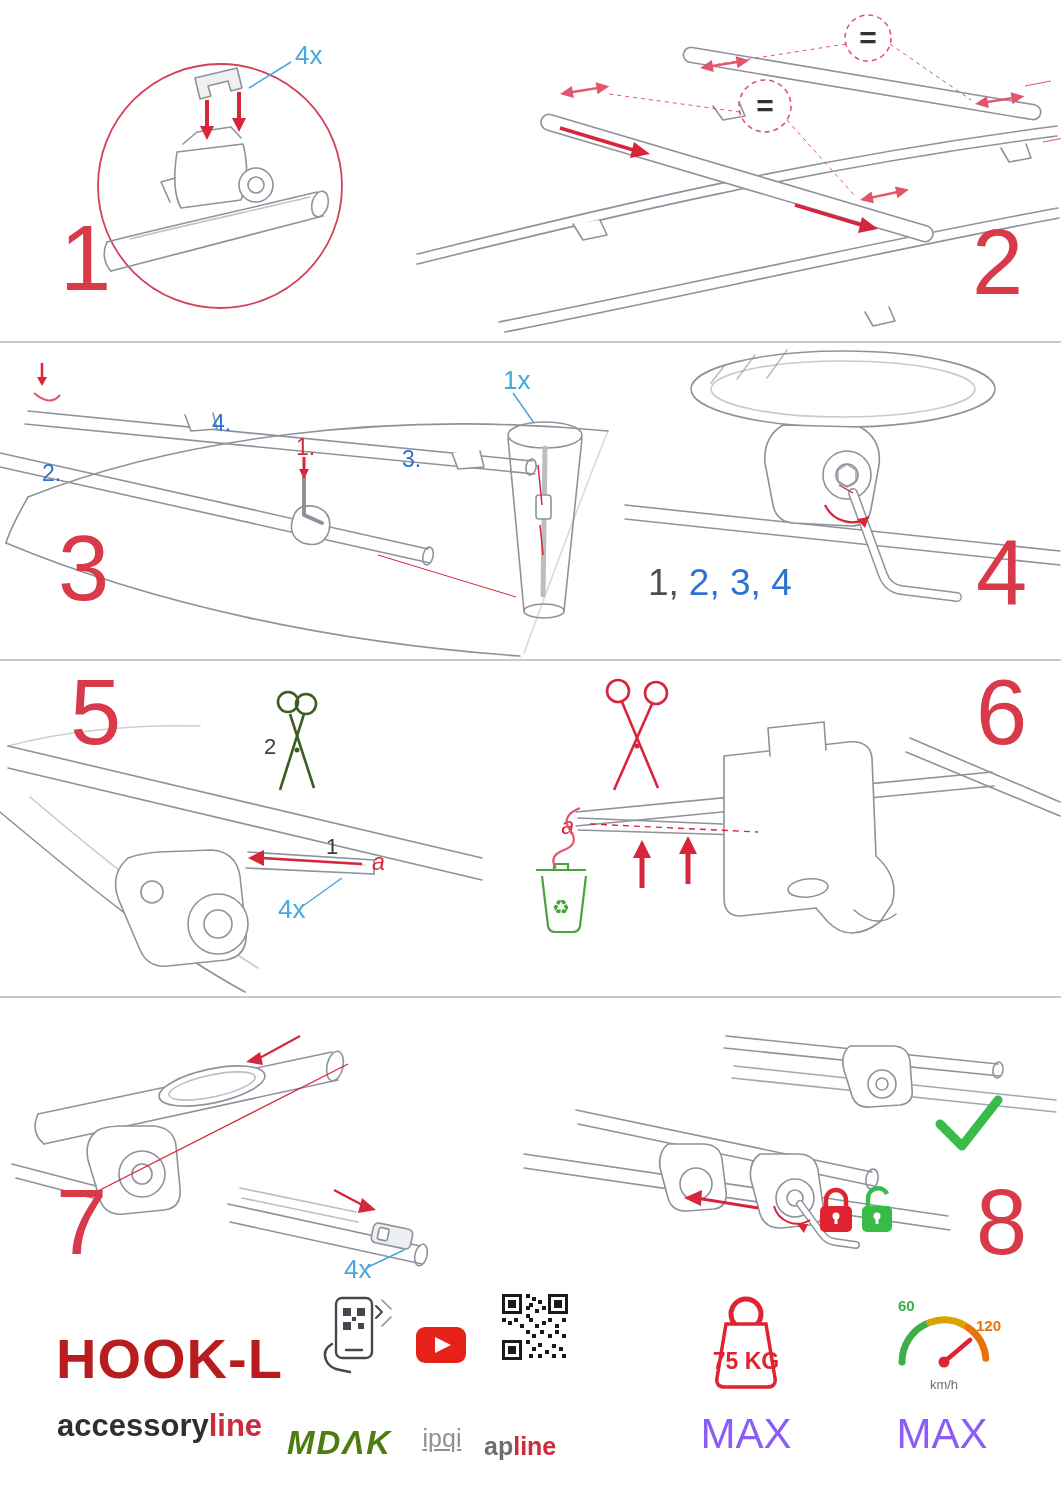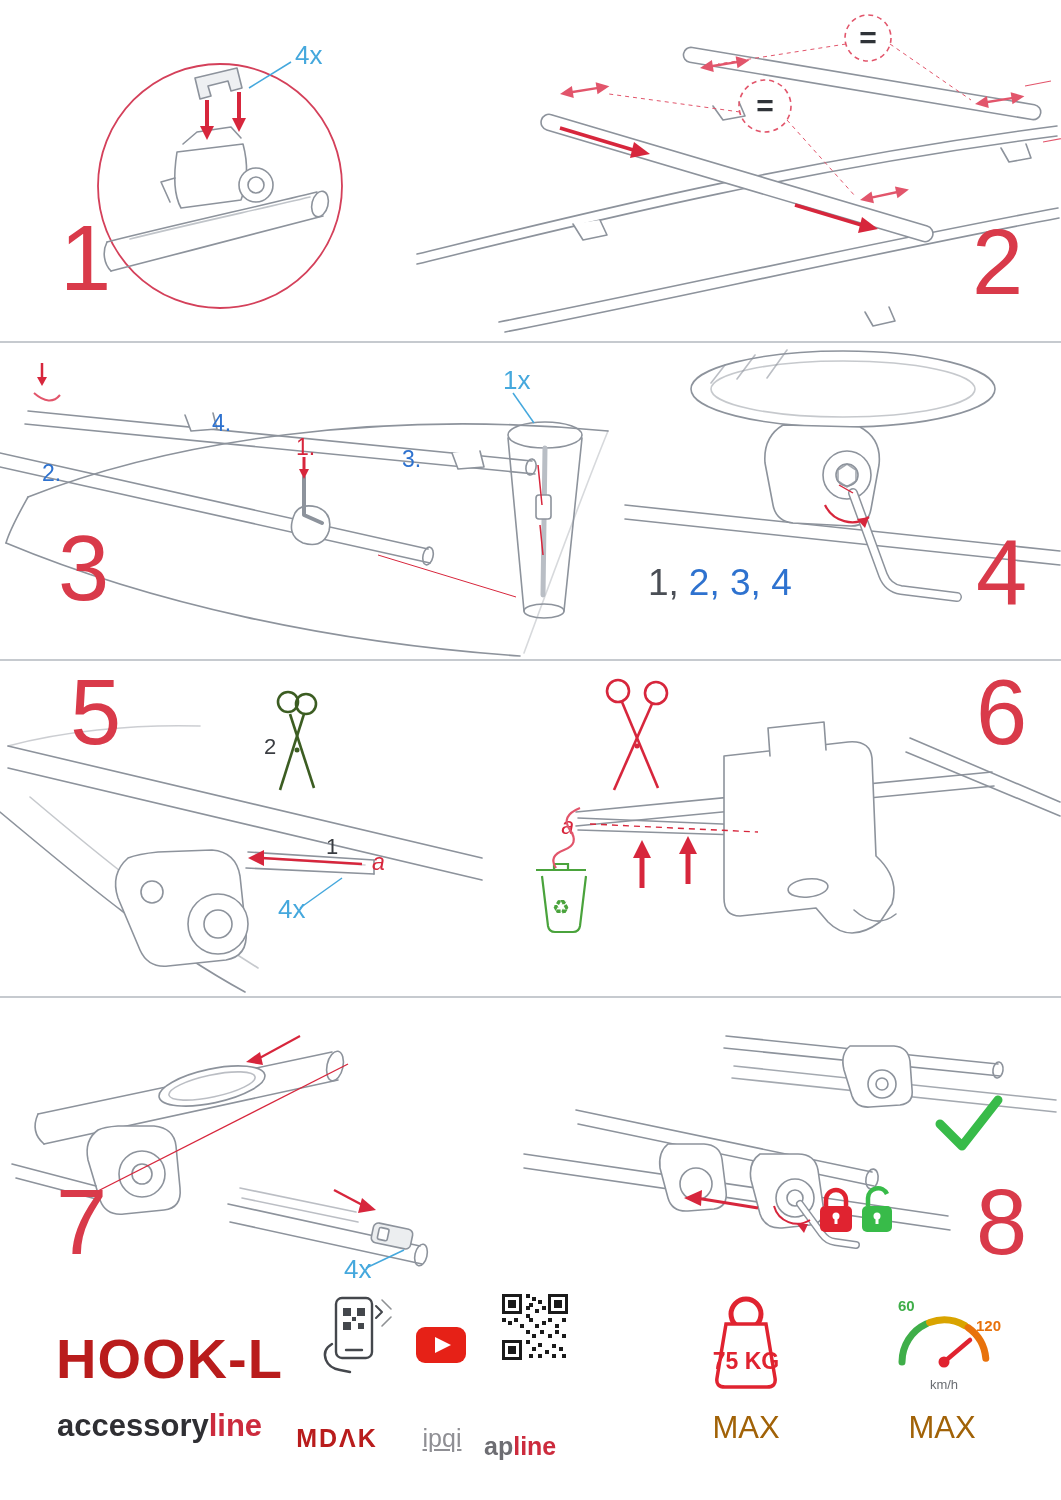--- a/index.html
+++ b/index.html
@@ -20,25 +20,25 @@
   .qty-label { fill:#45a8dd; font-size:26px; }
   .blue-num  { fill:#2e72cf; font-size:23px; }
   .red-num   { fill:#d7263c; font-size:23px; }
   .dark-num  { fill:#3a3d42; font-size:22px; }
   .eq { fill:#2f3338; font-size:30px; font-weight:bold; text-anchor:middle; }
   .seq { font-size:37px; }
   
   .product-title { position:absolute; left:56px; top:1326px; font-size:56px; font-weight:600; color:#b91c1c; letter-spacing:1px; }
   .brandline { position:absolute; left:57px; top:1408px; font-size:31px; font-weight:700; color:#2f2f33; }
   .brandline .red { color:#cc2b3d; }
-  .logo-gray  { position:absolute; font-size:25px; font-weight:700; color:#b91c1c; letter-spacing:2px; text-align:center; }
+  .logo-gray  { position:absolute; font-size:33px; font-weight:700; color:#4d7c0f; letter-spacing:2px; text-align:center;font-style:italic; }
   .logo-light { position:absolute; font-size:25px; font-weight:500; color:#8f8f94; text-align:center;text-decoration:underline; }
   .logo-ap    { position:absolute; font-size:25px; font-weight:700; color:#6d6d72;margin-top:8px; }
   .logo-ap .red { color:#cc2b3d; }
-  .max-label { position:absolute; width:110px; text-align:center; font-size:31px; font-weight:500; color:#a16207; }
+  .max-label { position:absolute; width:110px; text-align:center; font-size:42px; font-weight:500; color:#8b5cf6; }
 </style>
 </head>
 <body>
 
 <div>
 
   <svg class="art" style="left:55px;top:28px" width="310" height="310" viewBox="0 0 310 310">
     <circle cx="165" cy="158" r="122" fill="none" stroke="#d4405a" stroke-width="1.8"></circle>
     <g class="ln">
       <path d="M52 214 C 115 198, 205 178, 262 164"></path>

